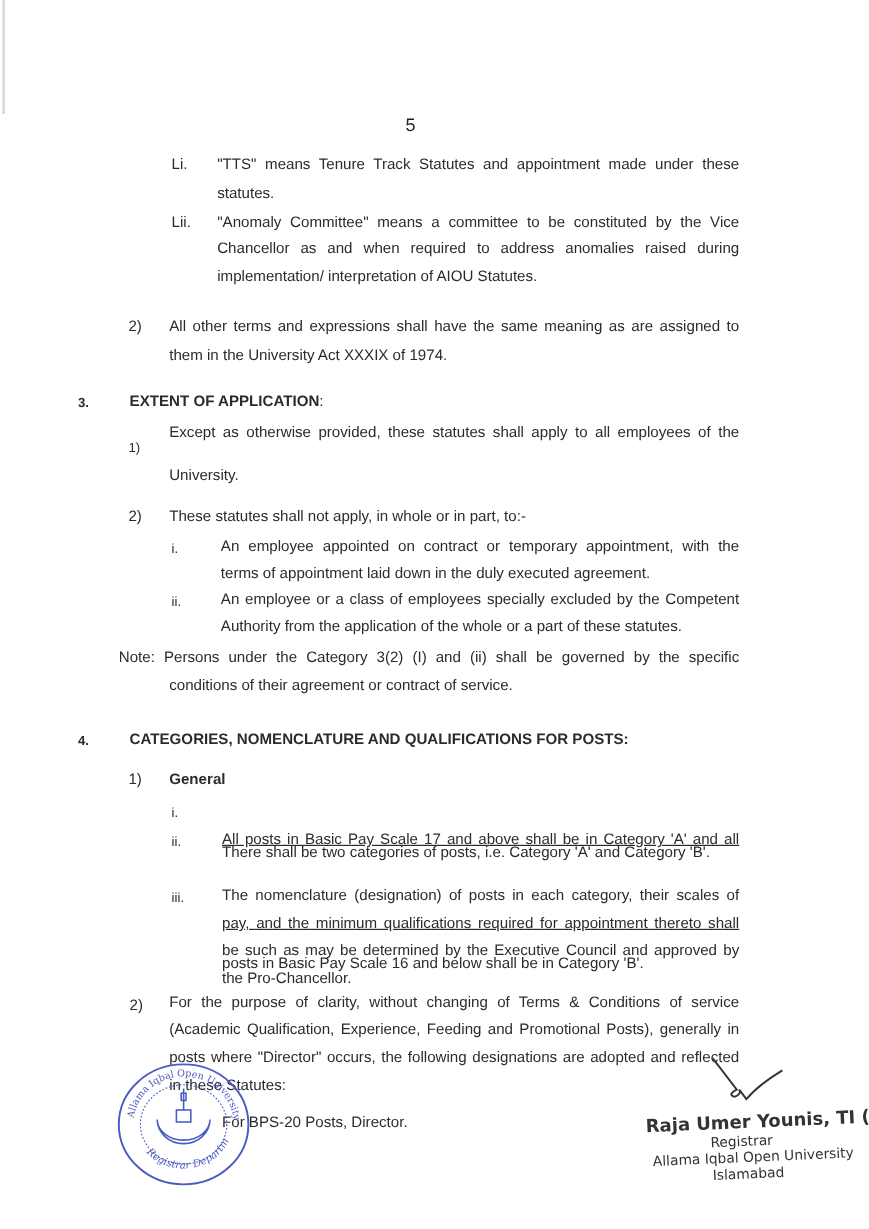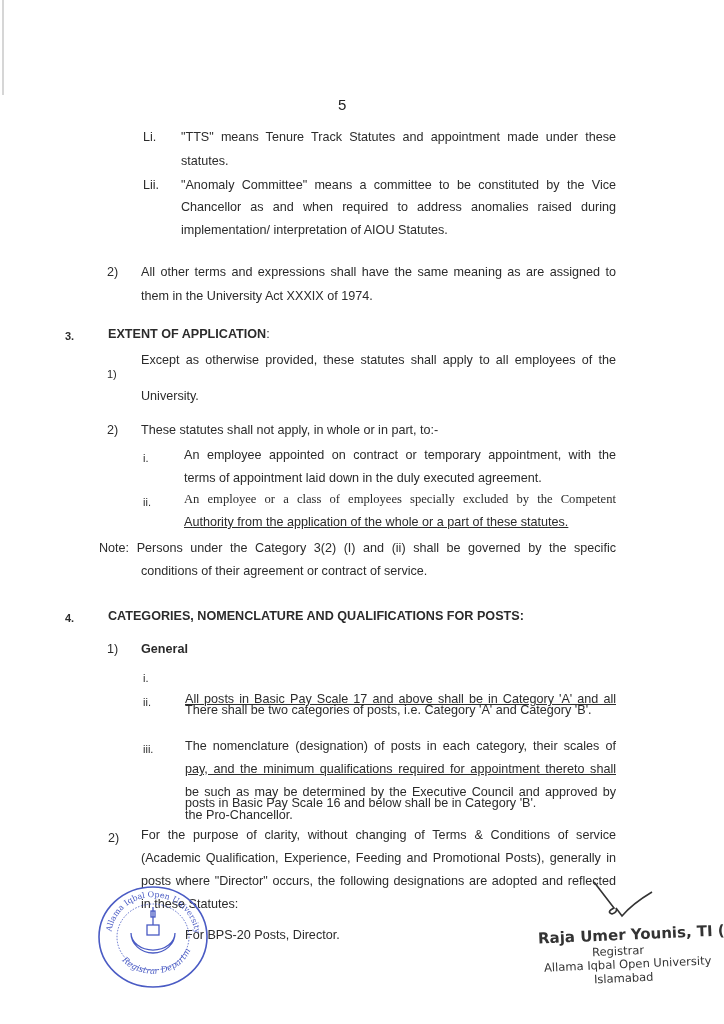--- a/index.html
+++ b/index.html
@@ -47,22 +47,22 @@
 <div class="nj" style="left:141px;top:389px;">University.</div>
 
 <div class="nj" style="left:107px;top:423px;">2)</div>
 <div class="nj" style="left:141px;top:423px;">These statutes shall not apply, in whole or in part, to:-</div>
 
 <div class="nj num-small" style="left:143px;top:452px;">i.</div>
 <div class="j" style="left:184px;top:448px;width:432px;">An employee appointed on contract or temporary appointment, with the</div>
 <div class="nj" style="left:184px;top:471px;">terms of appointment laid down in the duly executed agreement.</div>
 
 <div class="nj num-small" style="left:143px;top:496px;">ii.</div>
-<div class="j" style="left:184px;top:492px;width:432px;font-family:Liberation Serif, serif;">An employee or a class of employees specially excluded by the Competent</div>
-<div class="nj" style="left:184px;top:515px;text-decoration:underline;">Authority from the application of the whole or a part of these statutes.</div>
+<div class="j" style="left:184px;top:492px;width:432px;">An employee or a class of employees specially excluded by the Competent</div>
+<div class="nj" style="left:184px;top:515px;">Authority from the application of the whole or a part of these statutes.</div>
 
 <div class="j" style="left:99px;top:541px;width:517px;">Note: Persons under the Category 3(2) (I) and (ii) shall be governed by the specific</div>
 <div class="nj" style="left:141px;top:564px;">conditions of their agreement or contract of service.</div>
 
 <div class="nj bold num-small" style="left:65px;top:612px;">4.</div>
 <div class="nj" style="left:108px;top:609px;"><span class="heading bold">CATEGORIES, NOMENCLATURE AND QUALIFICATIONS FOR POSTS</span><span class="bold">:</span></div>
 
 <div class="nj" style="left:107px;top:642px;">1)</div>
 <div class="nj bold" style="left:141px;top:642px;">General</div>
 

